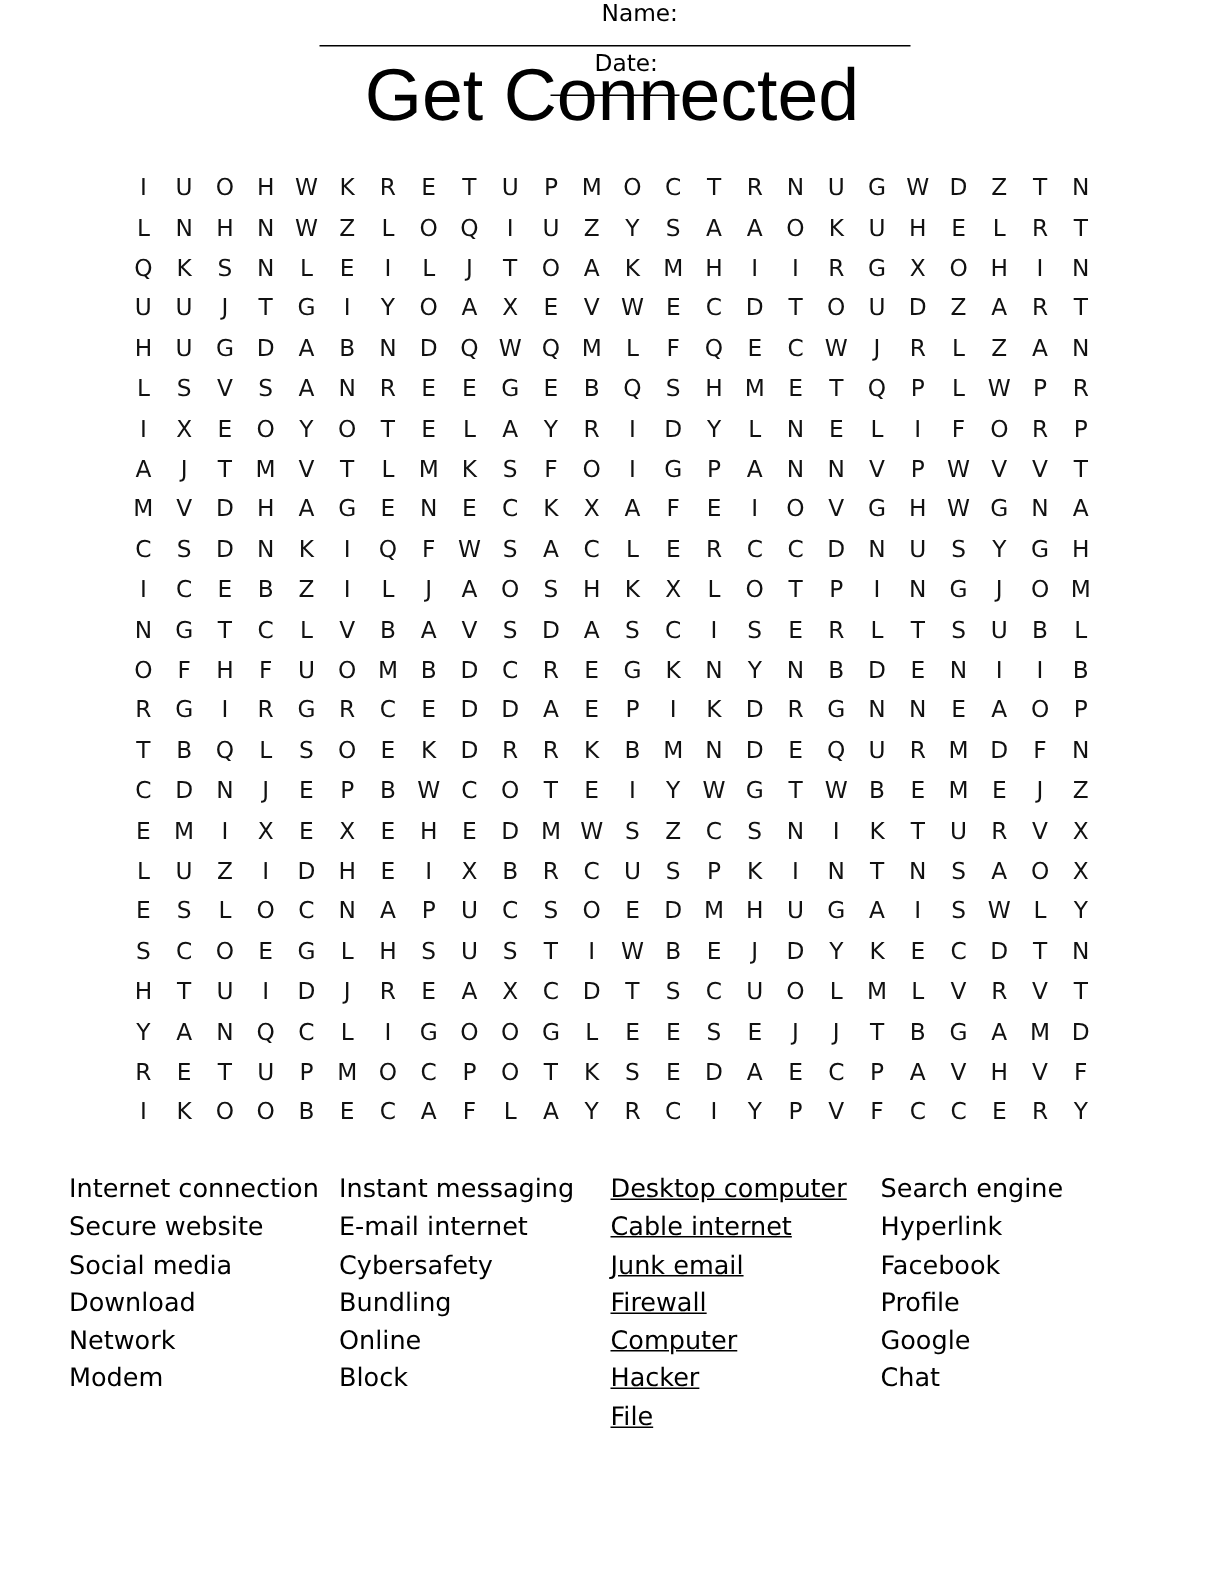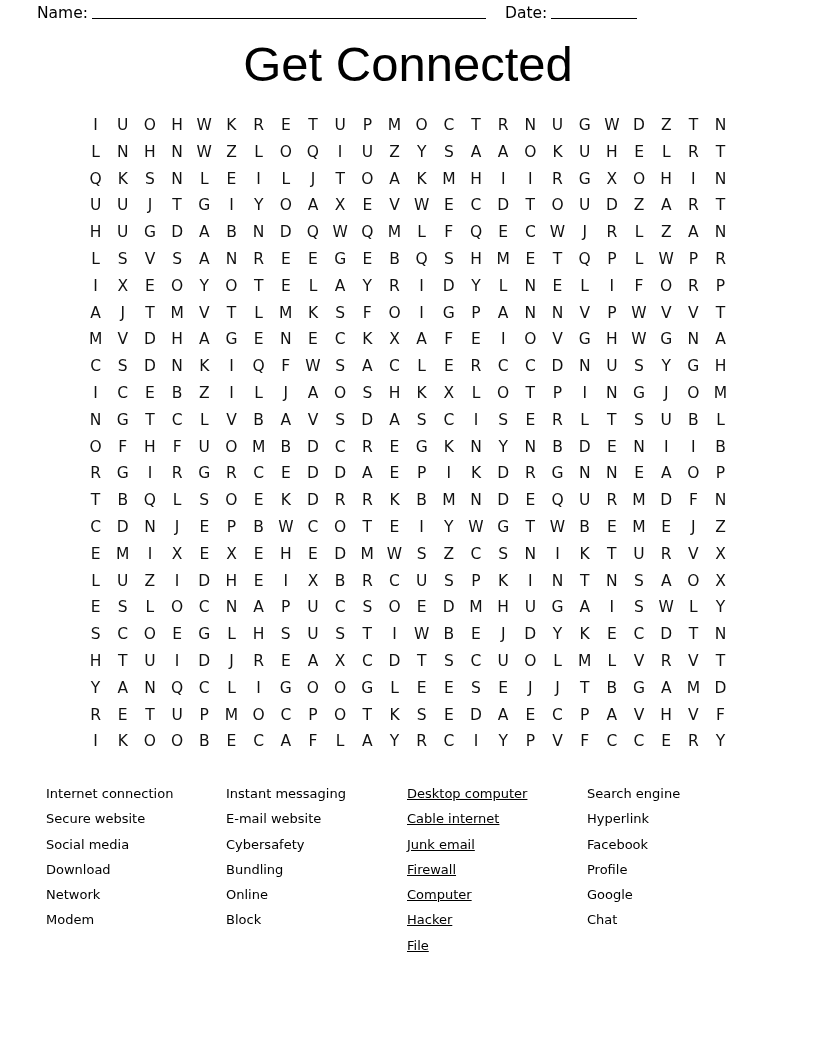--- a/index.html
+++ b/index.html
@@ -19,20 +19,21 @@
   
   .header-row {
     position: absolute;
     top: 0px;
     left: 0px;
     width: 816px;
     height: 26px;
     display: flex;
     align-items: center;
     font-size: 15.5px;
+    flex-direction: column;
   }
   .name-label {
     margin-left: 37px;
     white-space: nowrap;
   }
   .name-rule {
     flex: 0 0 auto;
     width: 394px;
     margin-left: 4px;
     margin-bottom: 2px;
@@ -97,21 +98,21 @@
   }
   .word-col {
     display: flex;
     flex-direction: column;
   }
   .word-col.c1 { width: 180px; }
   .word-col.c2 { width: 181px; }
   .word-col.c3 { width: 180px; text-decoration: underline; }
   .word-col.c4 { width: 183px; }
   .word {
-    font-size: 13px;
+    font-size: 17px;
     line-height: 25.3px;
     white-space: nowrap;
     font-family: "DejaVu Sans", sans-serif;
   }
 </style>
 </head>
 <body>
 
 <div class="header-row">
   <span class="name-label">Name:</span>
@@ -753,21 +754,21 @@
     <div class="word-col c1">
       <div class="word">Internet connection</div>
       <div class="word">Secure website</div>
       <div class="word">Social media</div>
       <div class="word">Download</div>
       <div class="word">Network</div>
       <div class="word">Modem</div>
     </div>
     <div class="word-col c2">
       <div class="word">Instant messaging</div>
-      <div class="word">E-mail website</div>
+      <div class="word">E-mail internet</div>
       <div class="word">Cybersafety</div>
       <div class="word">Bundling</div>
       <div class="word">Online</div>
       <div class="word">Block</div>
     </div>
     <div class="word-col c3">
       <div class="word">Desktop computer</div>
       <div class="word">Cable internet</div>
       <div class="word">Junk email</div>
       <div class="word">Firewall</div>

